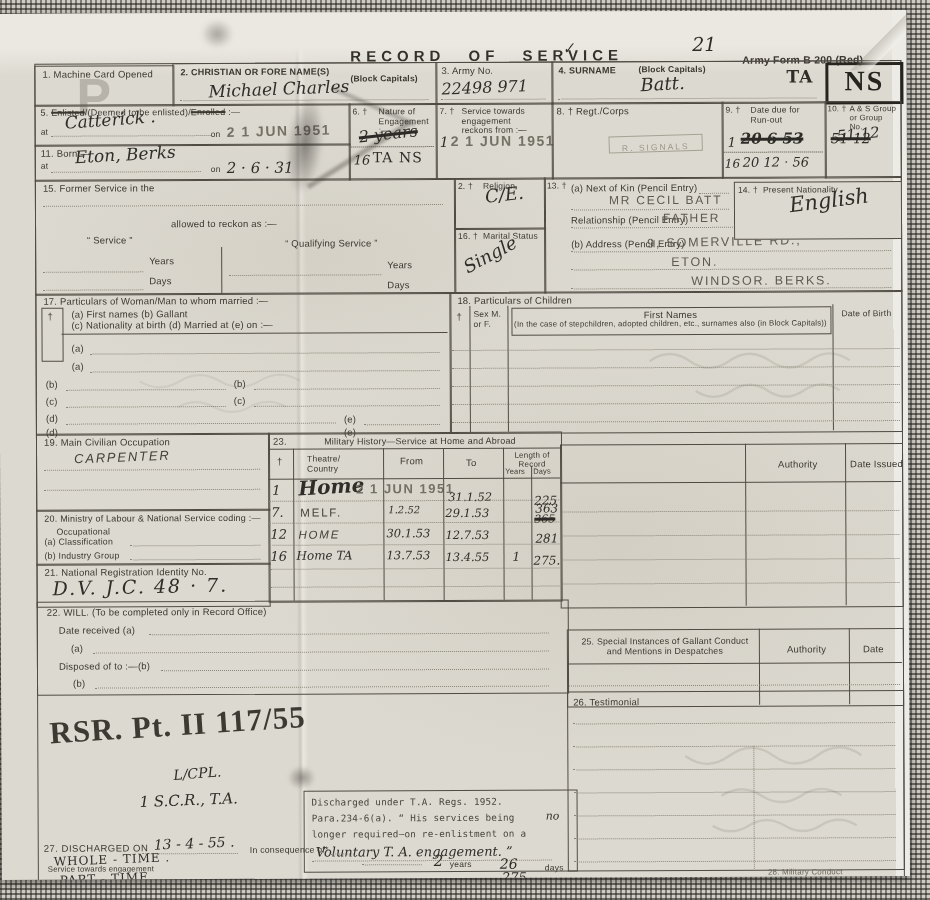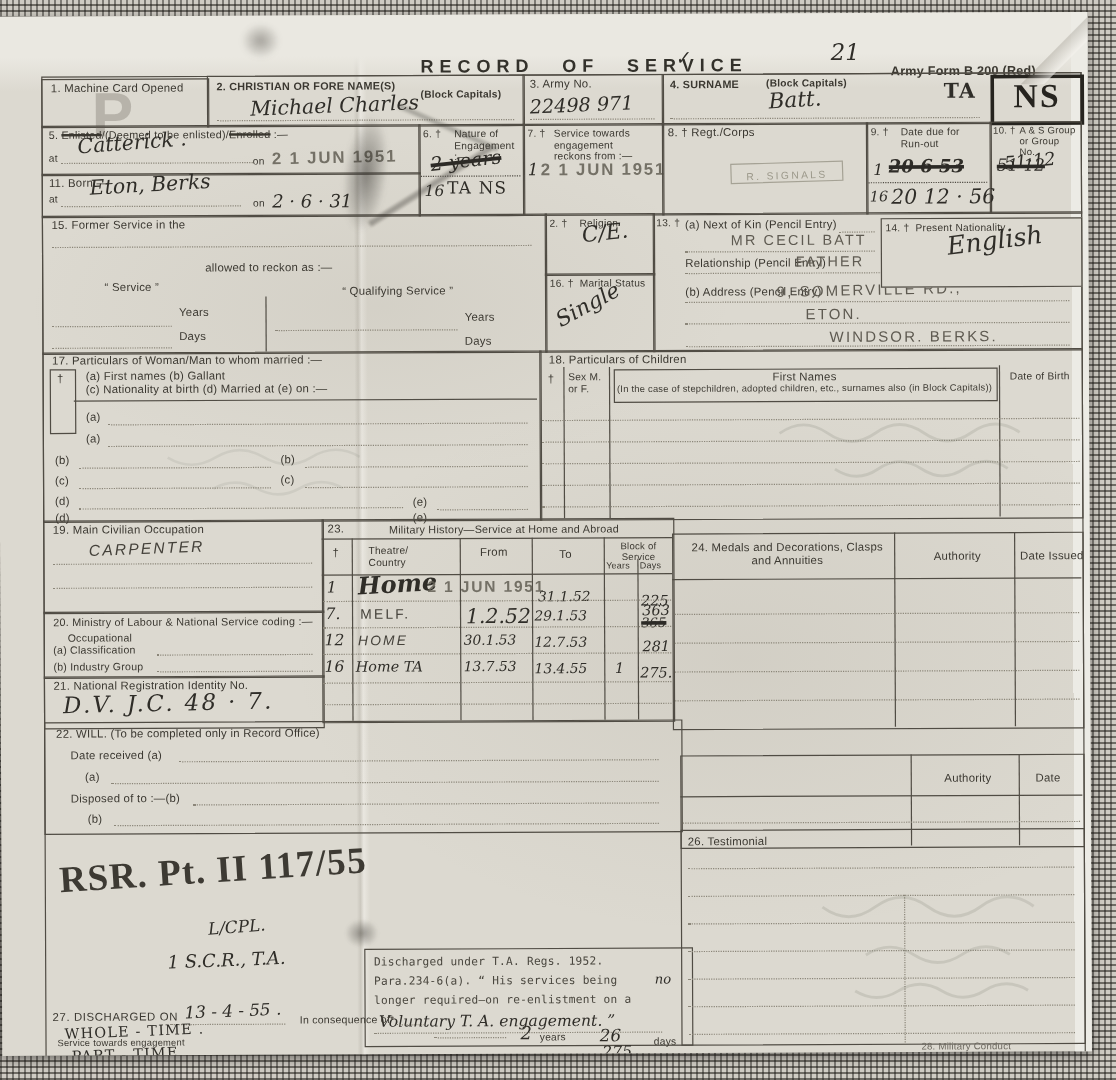--- a/index.html
+++ b/index.html
@@ -109,21 +109,21 @@
     <div class="bx ctr" style="left:610px;top:124px;width:92px;height:15px;border:1.2px solid rgba(120,116,100,.55);transform:rotate(-1.5deg)">
       <span class="l" style="position:static;color:rgba(120,116,100,.65);letter-spacing:2px;font-size:8.5px">R. SIGNALS</span>
     </div>
 
     <div class="bx" style="left:723px;top:91px;width:103px;height:75px"></div>
     <div class="l" style="left:727px;top:95px;font-size:8.5px">9.  †</div>
     <div class="l lw" style="left:752px;top:95px;width:60px;font-size:8.5px">Date due for Run-out</div>
     <div class="hw" style="left:729px;top:124px;font-size:13px">1</div>
     <div class="hw strh" style="left:742px;top:119px;font-size:15px;font-weight:bold">20 6 53</div>
     <div class="hw" style="left:726px;top:146px;font-size:12px">16</div>
-    <div class="hw" style="left:744px;top:144px;font-size:17px">20 12 · 56</div>
+    <div class="hw" style="left:744px;top:144px;font-size:13px">20 12 · 56</div>
     <div class="hl" style="left:725px;top:141px;width:99px;border-top-style:dotted"></div>
 
     <div class="bx" style="left:826px;top:91px;width:75px;height:75px"></div>
     <div class="l" style="left:829px;top:95px;font-size:8px">10. †</div>
     <div class="l lw" style="left:851px;top:95px;width:48px;font-size:8px">A &amp; S Group or Group No.</div>
     <div class="hw" style="left:838px;top:115px;font-size:15px;transform:rotate(-5deg)">51·12</div>
     <div class="hw strh" style="left:832px;top:120px;font-size:14px">51      12</div>
 
     <div class="bx" style="left:36px;top:166px;width:419px;height:114px"></div>
     <div class="l" style="left:44px;top:170px">15.   Former Service in the</div>
@@ -238,36 +238,36 @@
     <div class="l ctr" style="left:300px;top:424px;width:240px;font-size:9px">Military History—Service at Home and Abroad</div>
     <div class="hl" style="left:268px;top:436px;width:292px"></div>
     <div class="vl" style="left:293px;top:436px;height:152px"></div>
     <div class="vl" style="left:383px;top:436px;height:152px"></div>
     <div class="vl" style="left:443px;top:436px;height:152px"></div>
     <div class="vl" style="left:503px;top:436px;height:152px"></div>
     <div class="l" style="left:277px;top:444px">†</div>
     <div class="l lw" style="left:307px;top:442px;width:48px;font-size:8.5px">Theatre/ Country</div>
     <div class="l" style="left:400px;top:444px">From</div>
     <div class="l" style="left:466px;top:446px">To</div>
-    <div class="l lw ctr" style="left:505px;top:440px;width:54px;font-size:8px">Block of Service</div>
+    <div class="l lw ctr" style="left:505px;top:440px;width:54px;font-size:8px">Length of Record</div>
     <div class="l" style="left:505px;top:456px;font-size:7.5px">Years</div>
     <div class="l" style="left:533px;top:456px;font-size:7.5px">Days</div>
     <div class="hl" style="left:268px;top:466px;width:292px"></div>
     <div class="vl" style="left:531px;top:454px;height:134px;border-left-width:1px"></div>
 
     <div class="hw" style="left:272px;top:470px;font-size:13px">1</div>
     <div class="hw" style="left:298px;top:462px;font-size:20px;font-weight:bold;transform:rotate(-3deg)">Home</div>
     <div class="st" style="left:356px;top:469px;font-size:13px">2 1 JUN 1951</div>
     <div class="hw" style="left:448px;top:478px;font-size:11.5px">31.1.52</div>
     <div class="hw" style="left:534px;top:482px;font-size:12px">225</div>
     <div class="dot" style="left:269px;top:488px;width:290px"></div>
 
     <div class="hw" style="left:271px;top:492px;font-size:13px">7.</div>
     <div class="pen" style="left:300px;top:494px;font-size:11.5px;color:#45423b">MELF.</div>
-    <div class="hw" style="left:388px;top:492px;font-size:17px">1.2.52</div>
+    <div class="hw" style="left:388px;top:492px;font-size:10px">1.2.52</div>
     <div class="hw" style="left:445px;top:494px;font-size:11.5px">29.1.53</div>
     <div class="hw" style="left:535px;top:490px;font-size:12px">363</div>
     <div class="hw strh" style="left:534px;top:501px;font-size:11px">365</div>
     <div class="dot" style="left:269px;top:510px;width:290px"></div>
 
     <div class="hw" style="left:270px;top:514px;font-size:13px">12</div>
     <div class="pen" style="left:298px;top:516px;font-size:11.5px;color:#45423b;font-style:italic">HOME</div>
     <div class="hw" style="left:386px;top:514px;font-size:11.5px">30.1.53</div>
     <div class="hw" style="left:445px;top:516px;font-size:11.5px">12.7.53</div>
     <div class="hw" style="left:535px;top:520px;font-size:12px">281</div>
@@ -276,21 +276,20 @@
     <div class="hw" style="left:270px;top:536px;font-size:13px">16</div>
     <div class="hw" style="left:296px;top:536px;font-size:12px">Home  TA</div>
     <div class="hw" style="left:386px;top:536px;font-size:11.5px">13.7.53</div>
     <div class="hw" style="left:445px;top:538px;font-size:11.5px">13.4.55</div>
     <div class="hw" style="left:512px;top:538px;font-size:12px">1</div>
     <div class="hw" style="left:533px;top:542px;font-size:12px">275.</div>
     <div class="dot" style="left:269px;top:556px;width:290px"></div>
     <div class="dot" style="left:269px;top:574px;width:290px"></div>
 
     <div class="bx" style="left:560px;top:433px;width:341px;height:162px"></div>
-    <div class="l lw ctr" style="left:572px;top:441px;width:168px">24.   Medals and Decorations, Clasps and Annuities</div>
     <div class="vl" style="left:745px;top:433px;height:162px"></div>
     <div class="l" style="left:778px;top:449px">Authority</div>
     <div class="vl" style="left:845px;top:433px;height:162px"></div>
     <div class="l" style="left:850px;top:449px">Date Issued</div>
     <div class="hl" style="left:560px;top:471px;width:341px"></div>
     <div class="dot" style="left:562px;top:500px;width:337px"></div>
     <div class="dot" style="left:562px;top:524px;width:337px"></div>
     <div class="dot" style="left:562px;top:548px;width:337px"></div>
     <div class="dot" style="left:562px;top:572px;width:337px"></div>
 
@@ -299,20 +298,21 @@
     <div class="l" style="left:58px;top:612px">Date received  (a)</div>
     <div class="dot" style="left:148px;top:621px;width:400px"></div>
     <div class="l" style="left:70px;top:630px">(a)</div>
     <div class="dot" style="left:92px;top:639px;width:456px"></div>
     <div class="l" style="left:58px;top:648px">Disposed of to :—(b)</div>
     <div class="dot" style="left:160px;top:657px;width:388px"></div>
     <div class="l" style="left:72px;top:665px">(b)</div>
     <div class="dot" style="left:94px;top:674px;width:454px"></div>
 
     <div class="bx" style="left:566px;top:618px;width:335px;height:76px"></div>
+    <div class="l lw ctr" style="left:574px;top:626px;width:180px;font-size:8.8px">25.   Special Instances of Gallant Conduct and Mentions in Despatches</div>
     <div class="vl" style="left:758px;top:618px;height:76px"></div>
     <div class="l" style="left:786px;top:634px">Authority</div>
     <div class="vl" style="left:848px;top:618px;height:76px"></div>
     <div class="l" style="left:862px;top:634px">Date</div>
     <div class="hl" style="left:566px;top:652px;width:335px"></div>
     <div class="dot" style="left:568px;top:674px;width:331px"></div>
 
     <div class="pen" style="left:48px;top:694px;font-family:'Liberation Serif',serif;font-size:31px;font-weight:bold;letter-spacing:1px;color:#3d3a33;transform:rotate(-3.5deg)">RSR. Pt. II   117/55</div>
 
     <div class="hw" style="left:172px;top:752px;font-size:14px;transform:rotate(-4deg)">L/CPL.</div>

